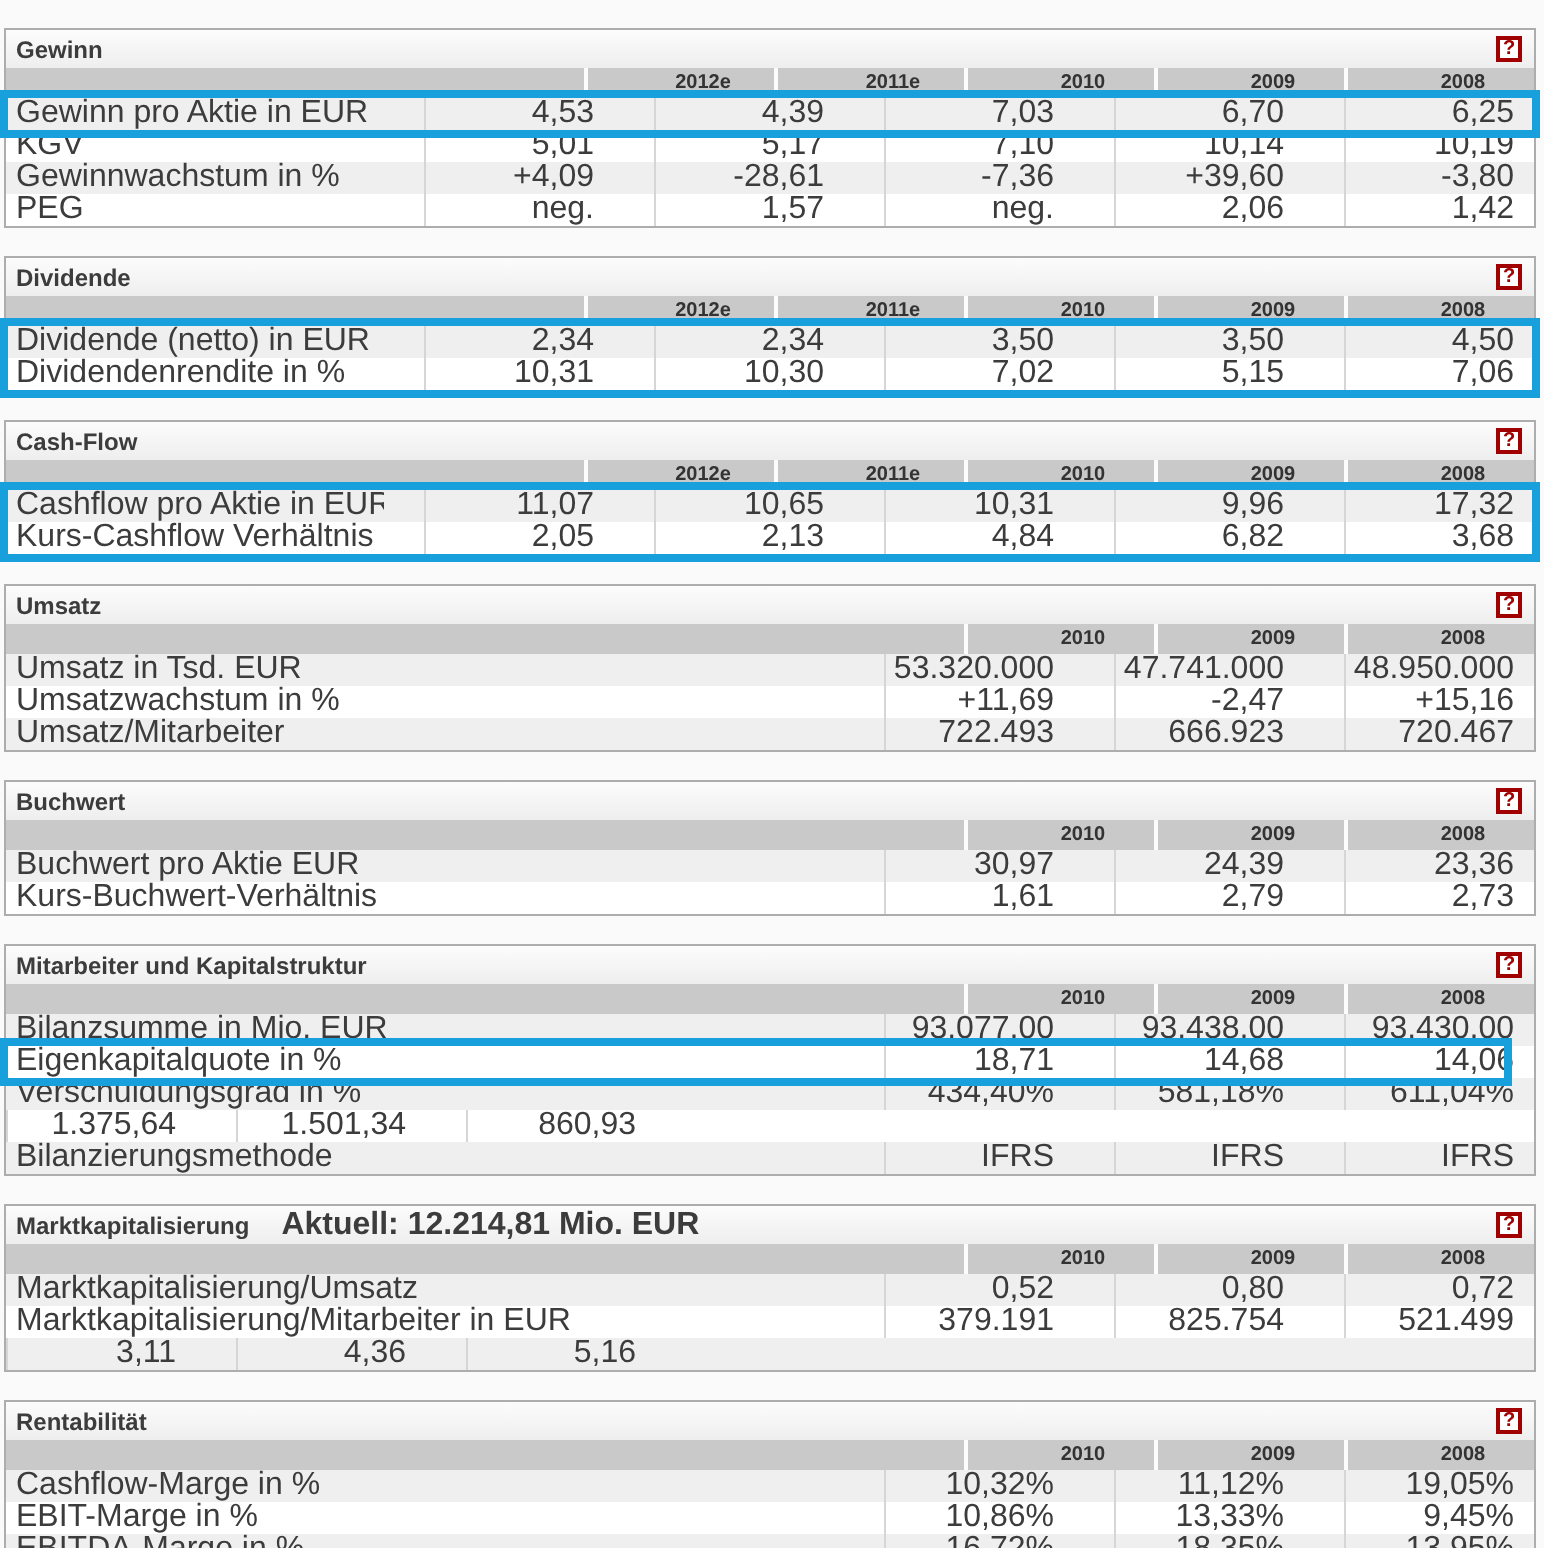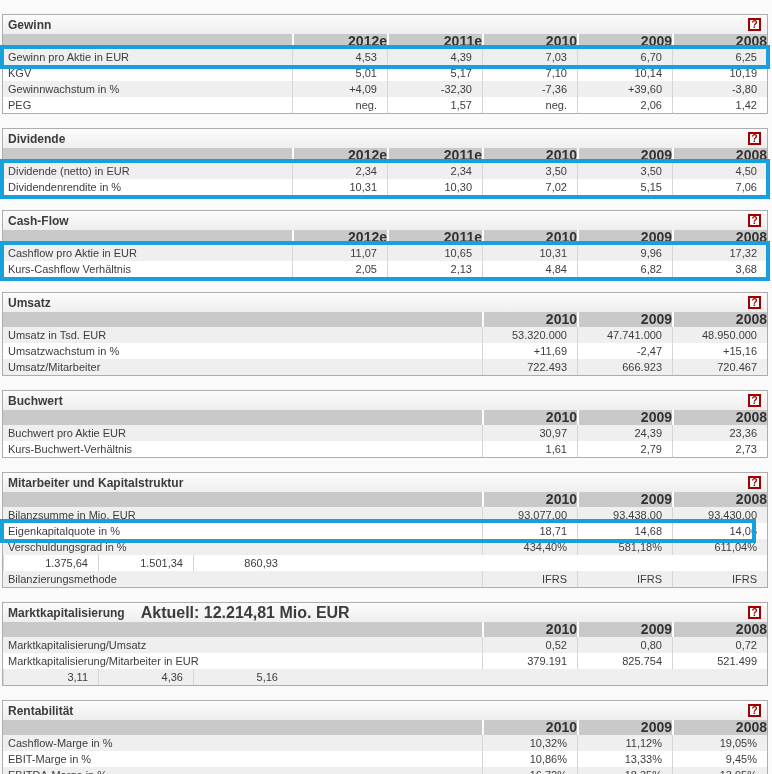--- a/index.html
+++ b/index.html
@@ -27,24 +27,24 @@
     border:2px solid #A00000;background:#FFFFFF;color:#A00000;
     font-size:10px;font-weight:bold;line-height:9px;
     display:flex;align-items:center;justify-content:center;
     cursor:pointer;flex:0 0 auto;
   }
   .colheader{display:flex;height:15px;background:#FFFFFF;}
   .colheader .spacer{flex:1;background:#C9C9C9;}
   .colheader .year{
     width:95px;box-sizing:border-box;background:#C9C9C9;
     border-left:2px solid #FCFCFC;
-    font-size:14px;font-weight:bold;color:#333333;
-    text-align:right;line-height:15px;padding-left:22px;
-  }
-  .row{display:flex;height:16px;font-size:11px;color:#3C3C3C;}
+    font-size:10px;font-weight:bold;color:#333333;
+    text-align:center;line-height:15px;padding-left:22px;
+  }
+  .row{display:flex;height:16px;font-size:16px;color:#3C3C3C;gap:20px;}
   .row.odd{background:#EFEFEF;}
   .row.even{background:#FFFFFF;align-items:flex-end;}
   .row .label{
     flex:1;padding-left:5px;line-height:16px;
     white-space:nowrap;overflow:hidden;
   }
   .row .val{
     width:95px;box-sizing:border-box;border-left:1px solid #D6D6D6;
     text-align:right;padding-right:10px;line-height:16px;
     white-space:nowrap;
@@ -85,21 +85,21 @@
           <div class="label">KGV</div>
           <div class="val">5,01</div>
           <div class="val">5,17</div>
           <div class="val">7,10</div>
           <div class="val">10,14</div>
           <div class="val">10,19</div>
         </div>
         <div class="row odd">
           <div class="label">Gewinnwachstum in %</div>
           <div class="val">+4,09</div>
-          <div class="val">-32,30</div>
+          <div class="val">-28,61</div>
           <div class="val">-7,36</div>
           <div class="val">+39,60</div>
           <div class="val">-3,80</div>
         </div>
         <div class="row even">
           <div class="label">PEG</div>
           <div class="val">neg.</div>
           <div class="val">1,57</div>
           <div class="val">neg.</div>
           <div class="val">2,06</div>

